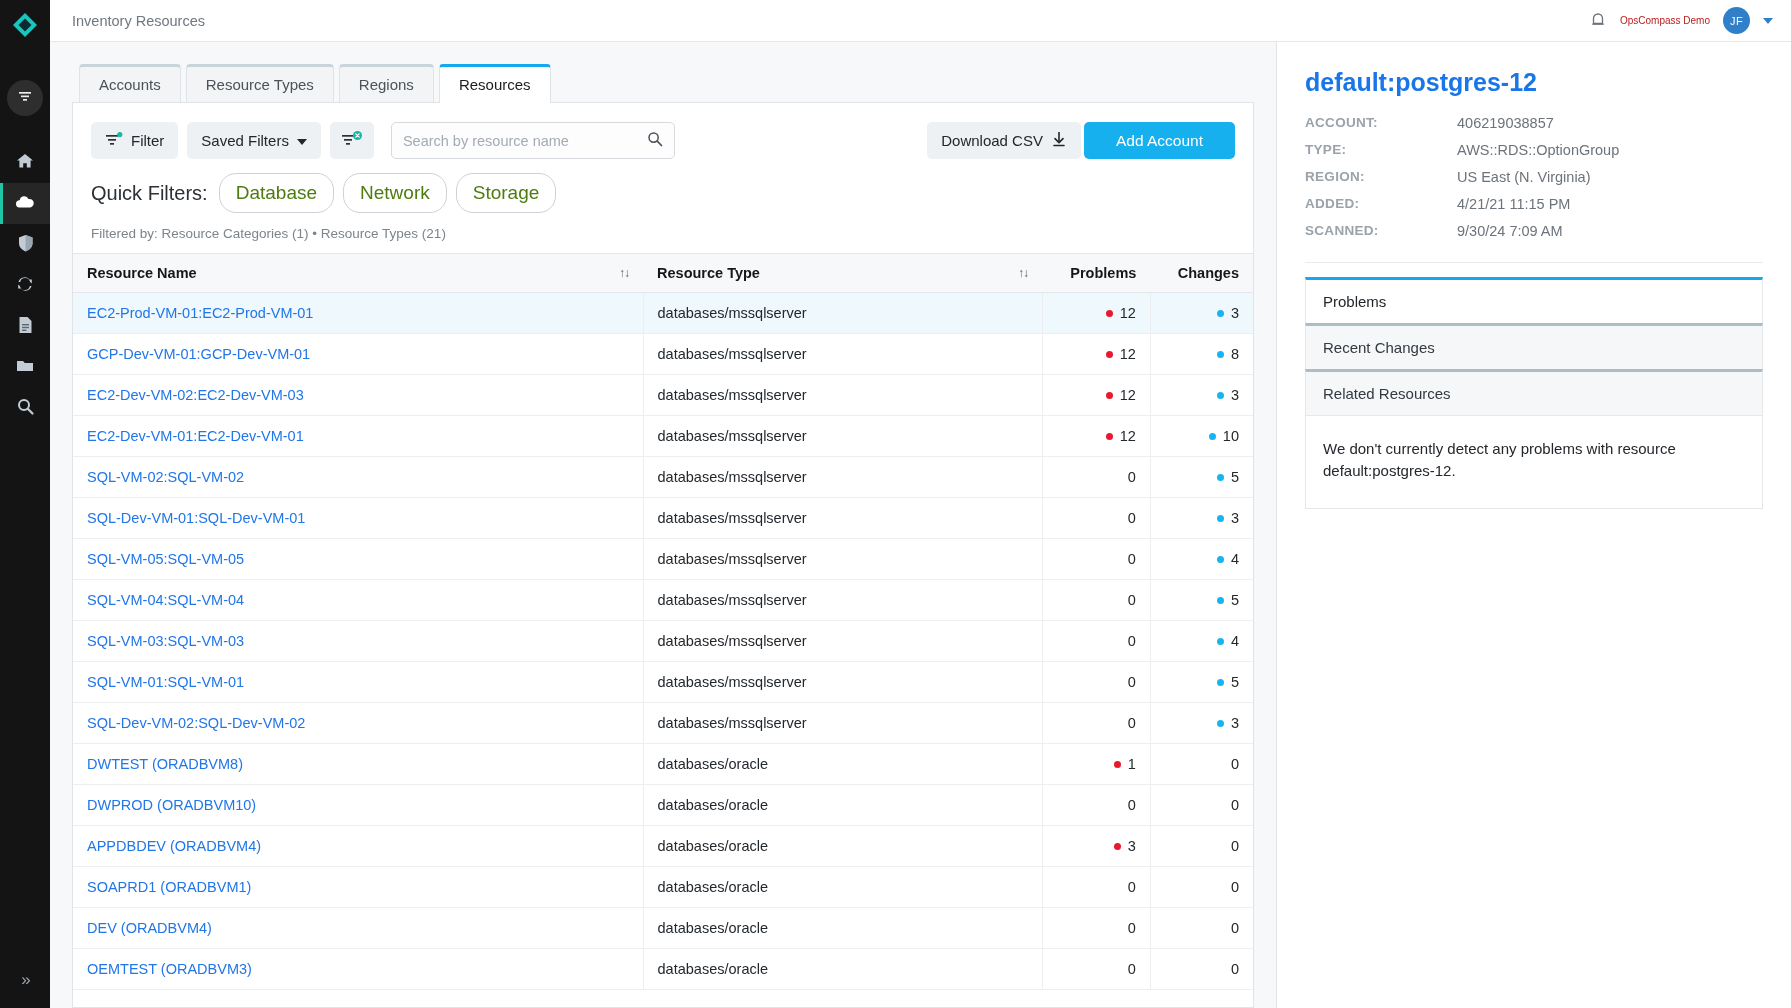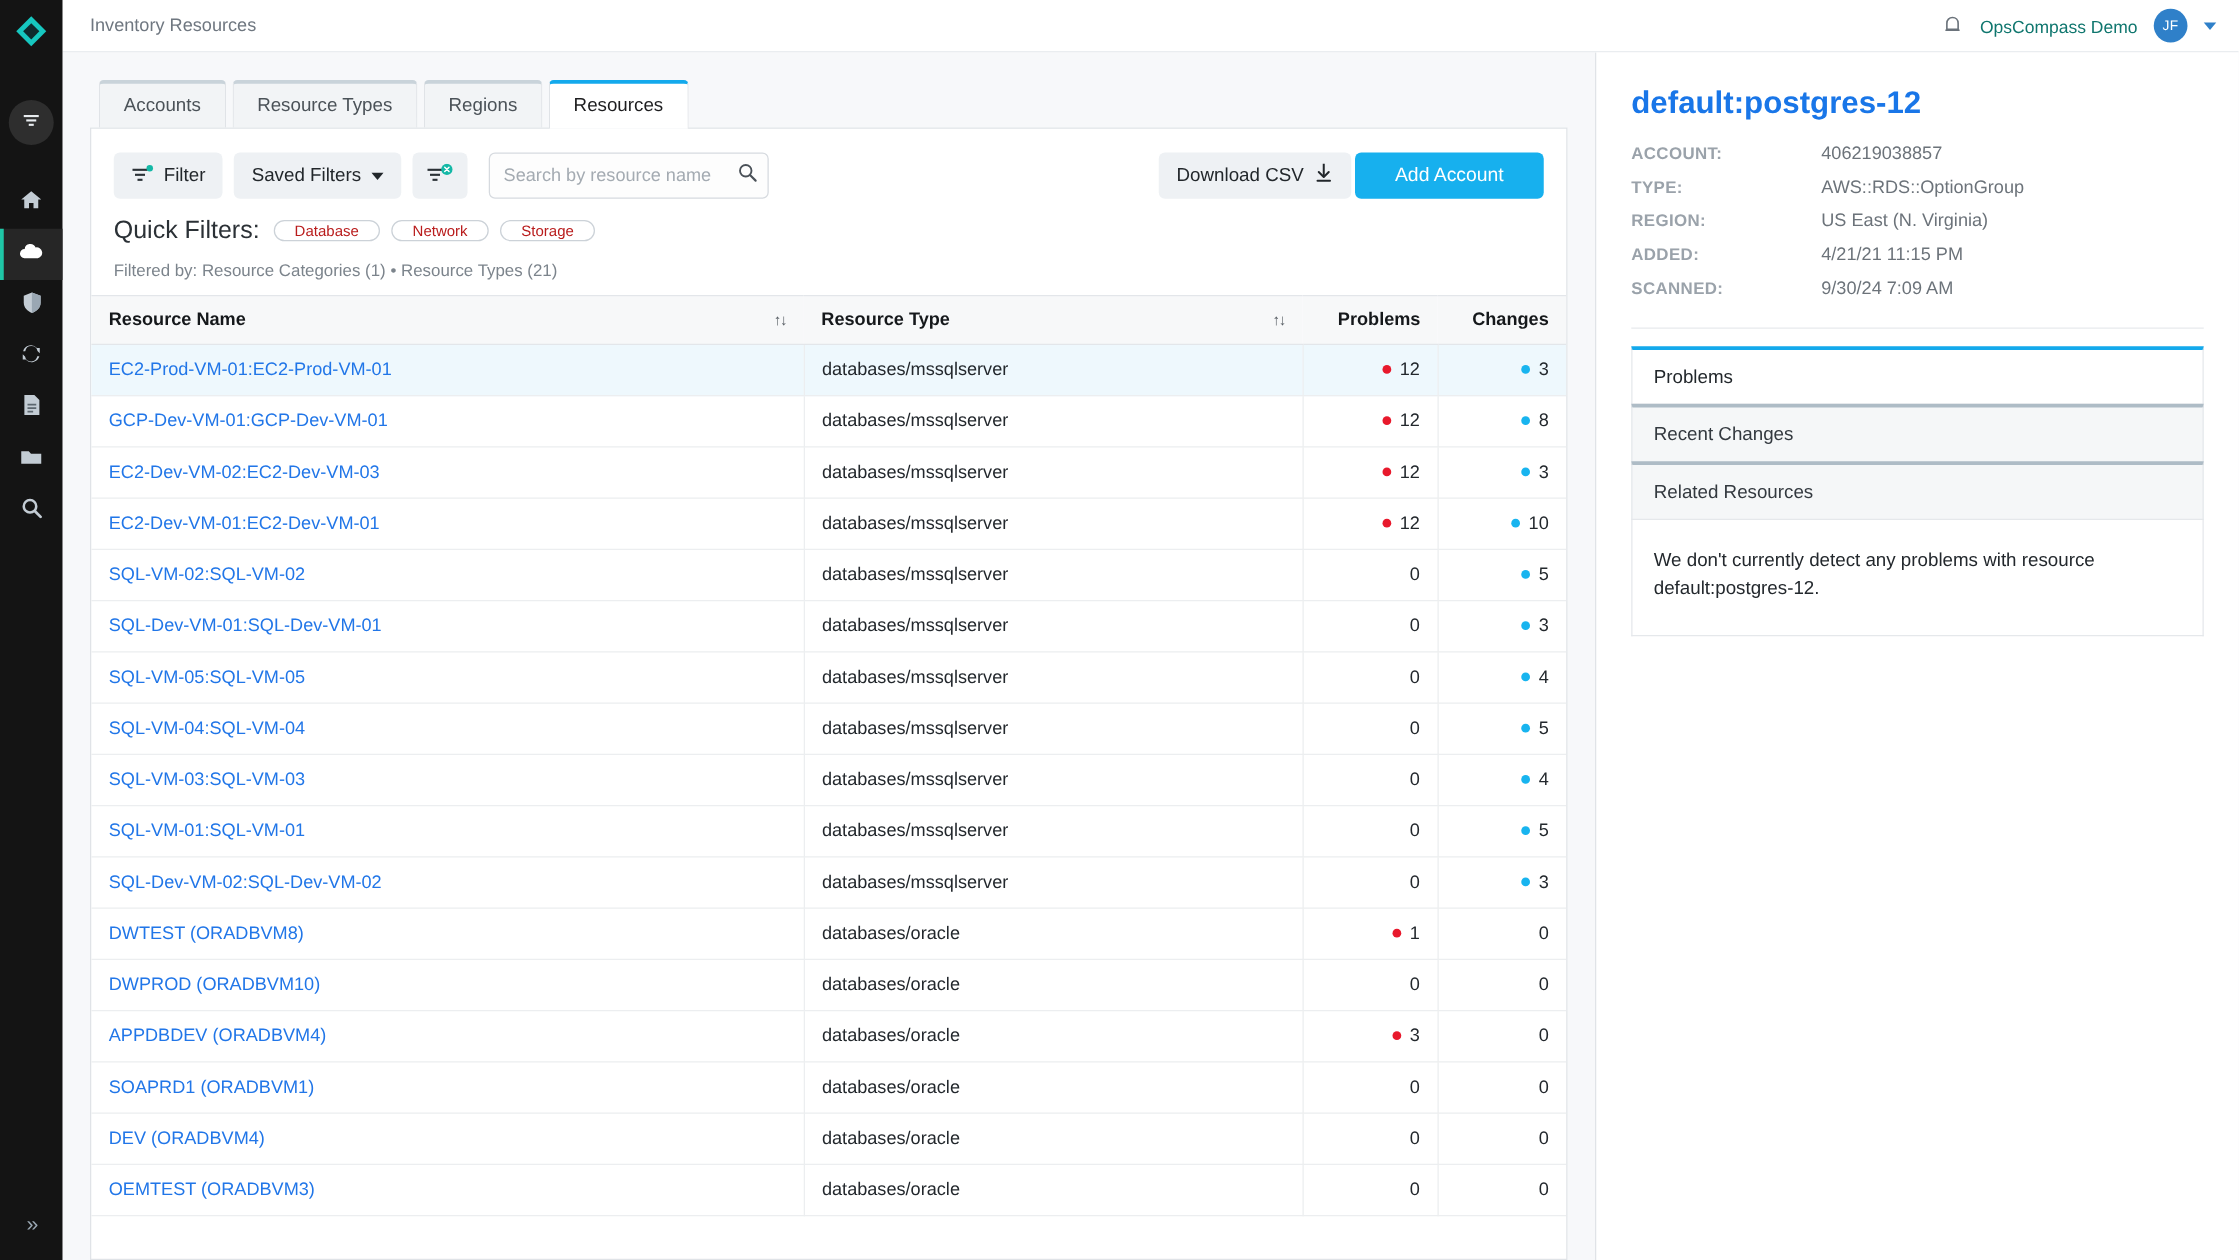--- a/index.html
+++ b/index.html
@@ -56,21 +56,21 @@
     border-bottom: 1px solid #e4e7eb;
     display: flex; align-items: center;
     padding: 0 18px 0 22px;
     flex-shrink: 0;
   }
   .breadcrumb { font-size: 14.5px; color: #6f7780; }
   .topbar-right {
     margin-left: auto; display: flex; align-items: center; gap: 13px;
   }
   .bell { width: 18px; height: 18px; }
-  .org-name { font-size: 14px; color: #0f766e; }
+  .org-name { font-size: 10px; color: #b91c1c; }
   .avatar {
     width: 27px; height: 27px; border-radius: 50%;
     background: #2f80c9; color: #ffffff;
     display: flex; align-items: center; justify-content: center;
     font-size: 11px; letter-spacing: .3px;
   }
   .caret-down {
     width: 0; height: 0;
     border-left: 5px solid transparent; border-right: 5px solid transparent;
     border-top: 6px solid #2f80c9;
@@ -108,21 +108,21 @@
     height: 37px; padding: 0 14px;
     display: flex; align-items: center; gap: 8px;
     font-size: 15px; color: #22272b; font-family: inherit;
   }
   .clear-filter-btn {
     background: #eef1f4; border: none; border-radius: 5px;
     height: 37px; width: 44px;
     display: flex; align-items: center; justify-content: center;
   }
   .search-box {
-    margin-left: 8px; width: 224px; height: 37px;
+    margin-left: 8px; width: 284px; height: 37px;
     border: 1px solid #d6dadf; border-radius: 5px; background: #fdfdfd;
     display: flex; align-items: center; padding: 0 11px;
   }
   .search-box input {
     flex: 1; border: none; outline: none; background: transparent;
     font-size: 14.5px; color: #3c4248; font-family: inherit;
   }
   .search-box input::placeholder { color: #a4abb2; }
   .toolbar-right { margin-left: auto; display: flex; align-items: flex-start; gap: 3px; }
   .btn-primary {
@@ -130,21 +130,21 @@
     height: 37px; padding: 0 32px; color: #ffffff; font-size: 15.5px;
     font-family: inherit;
   }
   .quickfilters {
     display: flex; align-items: center; gap: 9px;
     padding: 14px 18px 0 18px;
   }
   .qf-label { font-size: 20px; color: #2b3136; margin-right: 2px; }
   .chip {
     border: 1px solid #ccd2d8; border-radius: 17px; background: #ffffff;
-    height: 17px; padding: 0 16px; font-size: 12px; color: #b91c1c;
+    height: 40px; padding: 0 16px; font-size: 19px; color: #4d7c0f;
     display: flex; align-items: center; font-family: inherit;
   }
   .filtered-by {
     padding: 13px 18px 12px 18px; font-size: 13.5px; color: #7c848c;
   }
 
   
   .table-scroll { flex: 1; min-height: 0; overflow: hidden; }
   table { width: 100%; border-collapse: collapse; table-layout: fixed; }
   thead th {

